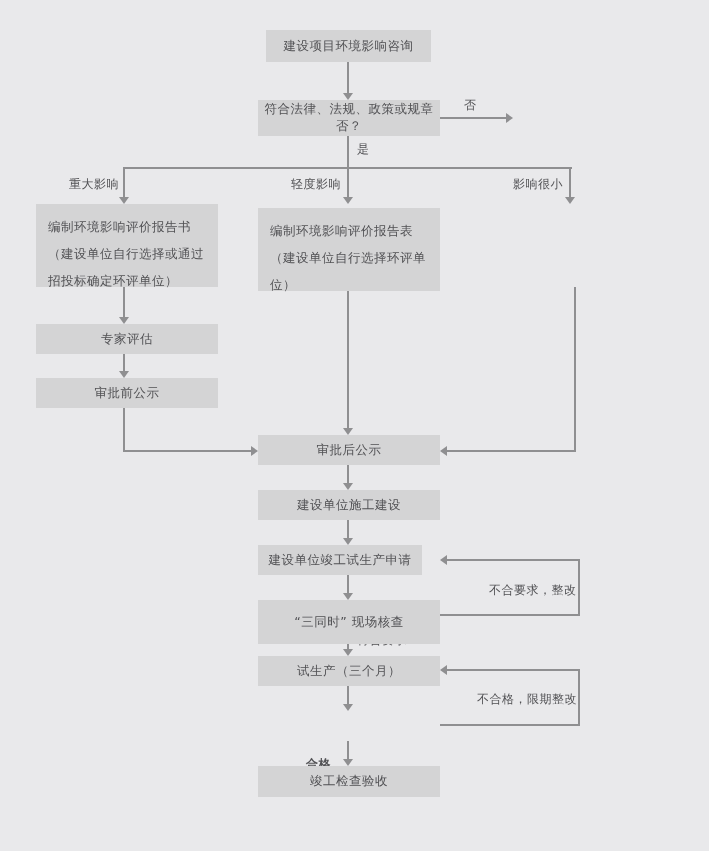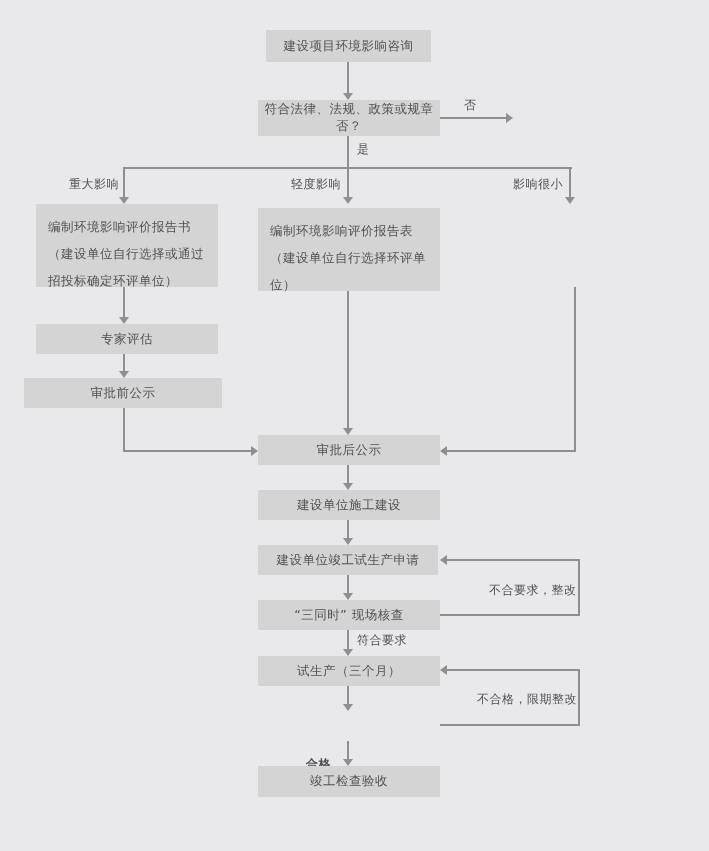--- a/index.html
+++ b/index.html
@@ -108,28 +108,28 @@
   <div class="box box-c" style="left:258px;top:100px;width:182px;height:36px;">符合法律、法规、政策或规章否？</div>
 
 
   <div class="box box-ml" style="left:36px;top:204px;width:182px;height:83px;">编制环境影响评价报告书（建设单位自行选择或通过招投标确定环评单位）</div>
 
   <div class="box box-ml" style="left:258px;top:208px;width:182px;height:83px;">编制环境影响评价报告表（建设单位自行选择环评单位）</div>
 
 
   <div class="box box-c" style="left:36px;top:324px;width:182px;height:30px;">专家评估</div>
 
-  <div class="box box-c" style="left:24px;top:378px;width:198px;height:30px;text-align:center;">审批前公示</div>
+  <div class="box box-c" style="left:36px;top:378px;width:182px;height:30px;text-align:center;">审批前公示</div>
 
   <div class="box box-c" style="left:258px;top:435px;width:182px;height:30px;">审批后公示</div>
 
   <div class="box box-c" style="left:258px;top:490px;width:182px;height:30px;">建设单位施工建设</div>
 
-  <div class="box box-c" style="left:258px;top:545px;width:180px;height:30px;">建设单位竣工试生产申请</div>
+  <div class="box box-c" style="left:258px;top:545px;width:164px;height:30px;">建设单位竣工试生产申请</div>
 
-  <div class="box box-c" style="left:258px;top:600px;width:182px;height:30px;">“三同时” 现场核查</div>
+  <div class="box box-c" style="left:258px;top:600px;width:182px;height:44px;">“三同时” 现场核查</div>
 
   <div class="box box-c" style="left:258px;top:656px;width:182px;height:30px;">试生产（三个月）</div>
 
 
   <div class="box box-c" style="left:258px;top:766px;width:182px;height:31px;">竣工检查验收</div>
 
 </div>
 
 </body></html>

